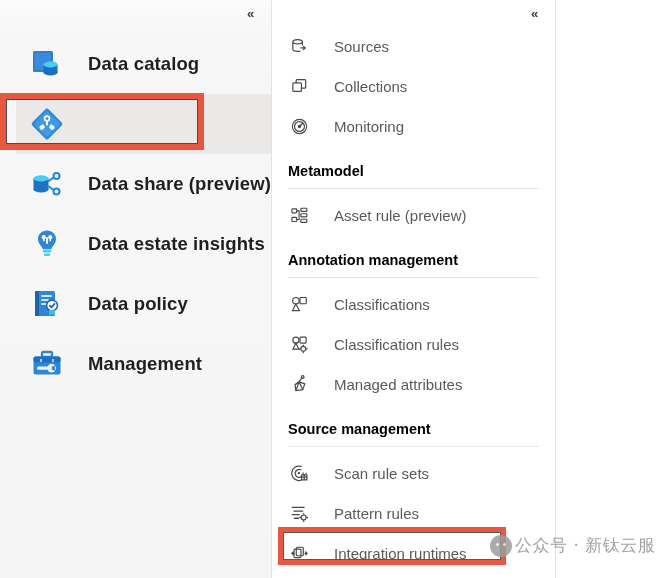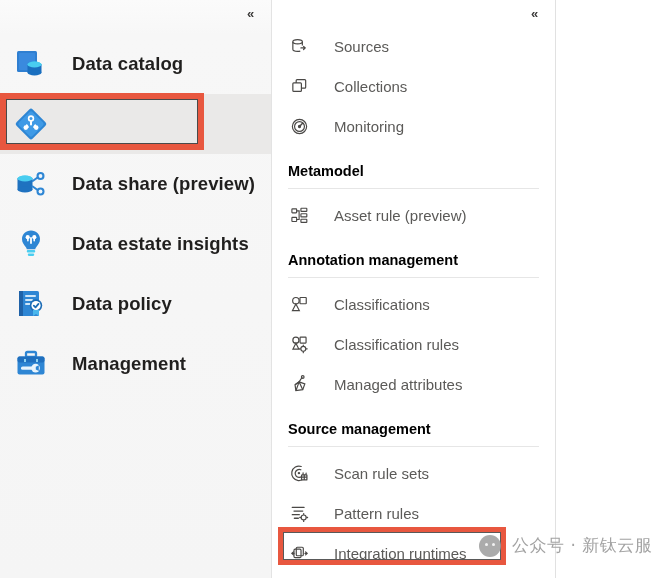--- a/index.html
+++ b/index.html
@@ -48,20 +48,21 @@
     color: #3b3a39;
     font-size: 13px;
     line-height: 1;
     letter-spacing: -1px;
     font-weight: 700;
     cursor: pointer;
     user-select: none;
   }
   .nav-list {
     margin-top: 8px;
+    padding-left: 16px;
   }
   .nav-item {
     display: flex;
     align-items: center;
     height: 60px;
     padding-left: 12px;
     box-sizing: border-box;
     cursor: pointer;
     position: relative;
   }
@@ -173,25 +174,25 @@
   
   .canvas {
     flex: 1 1 auto;
     background: #ffffff;
     position: relative;
   }
 
   
   .watermark {
     position: absolute;
-    left: 479px;
+    left: 490px;
     top: 534px;
     display: flex;
     align-items: center;
-    gap: 11px;
+    gap: 3px;
     z-index: 8;
     pointer-events: none;
   }
   .wm-logo {
     width: 22px;
     height: 22px;
     border-radius: 50%;
     background: #9d9d9d;
     position: relative;
     opacity: .85;

